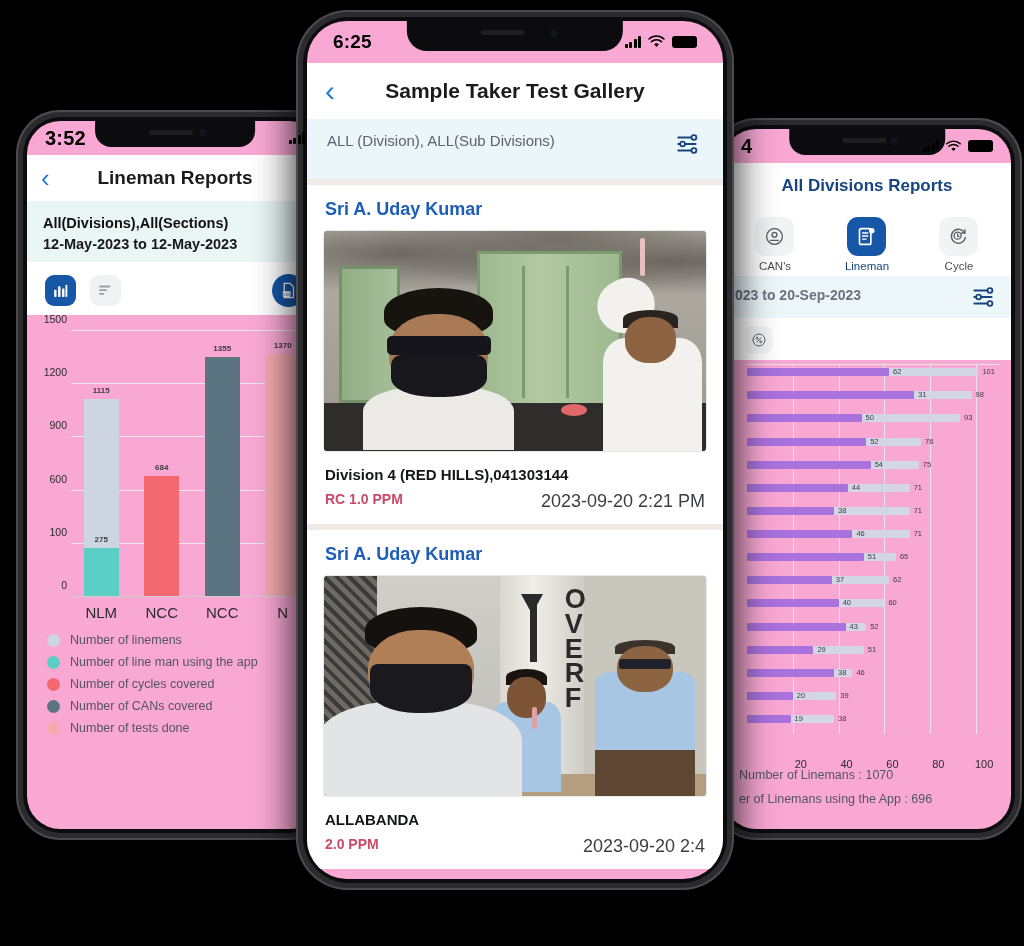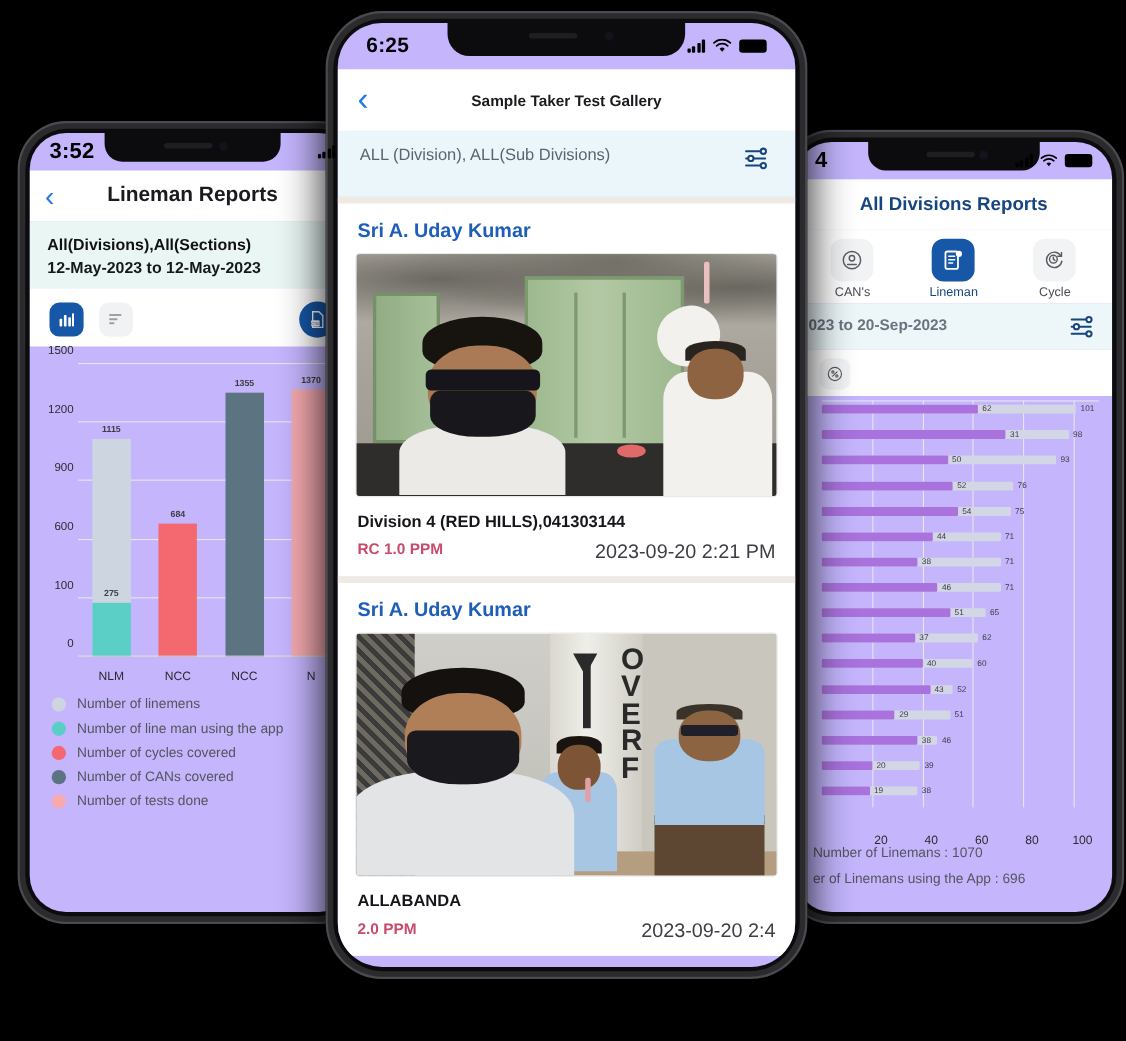--- a/index.html
+++ b/index.html
@@ -6,21 +6,21 @@
   html,body{
     width:1024px; height:946px; background:#000; overflow:hidden;
     font-family:"Liberation Sans", sans-serif;
   }
   .stage{ position:relative; width:1024px; height:946px; background:#000; }
 
   
   .phone{ position:absolute; border-radius:44px; background:#2b2b2e;
           box-shadow:0 0 0 2px #4a4a4f inset, 0 10px 40px rgba(0,0,0,.9); }
   .phone .bezel{ position:absolute; inset:7px; border-radius:38px; background:#0c0c0e; }
-  .phone .screen{ position:absolute; inset:11px; border-radius:33px; background:#c4b5fd; overflow:hidden; }
+  .phone .screen{ position:absolute; inset:11px; border-radius:33px; background:#f9a8d4; overflow:hidden; }
   .notch{ position:absolute; top:0; left:50%; transform:translateX(-50%);
           width:54%; height:26px; background:#0c0c0e; border-radius:0 0 16px 16px; z-index:9;}
   .notch .speaker{ position:absolute; top:9px; left:34%; width:44px; height:5px; border-radius:3px; background:#1e1e22;}
   .notch .cam{ position:absolute; top:8px; right:30%; width:8px; height:8px; border-radius:50%; background:#11141c;}
 
   .statusbar{ position:relative; height:34px; display:flex; align-items:center;
               justify-content:space-between; padding:0 18px; z-index:10; }
   .sb-time{ font-weight:700; font-size:20px; color:#000; letter-spacing:.2px; }
   .sb-right{ display:flex; align-items:center; gap:6px; }
   .bars{ display:flex; align-items:flex-end; gap:1.5px; height:12px;}
@@ -59,21 +59,21 @@
   .vc-plot{ position:absolute; left:38px; right:0; top:8px; bottom:26px; }
   .vc-grid{ position:absolute; left:0; right:0; border-top:1px solid #e8e8ea; }
   .vc-ylab{ position:absolute; left:0; width:34px; text-align:right; font-size:10.5px;
             color:#2b2b2e; transform:translateY(-50%); }
   .vc-bars{ position:absolute; inset:0; display:flex; align-items:flex-end; }
   .vc-col{ flex:1; position:relative; height:100%; display:flex; align-items:flex-end; justify-content:center;}
   .vc-bar{ width:58%; position:relative; }
   .vc-val{ position:absolute; top:-13px; left:0; right:0; text-align:center;
            font-size:8px; color:#3c3c41; font-weight:600;}
   .vc-xlab{ position:absolute; left:38px; right:0; bottom:2px; display:flex; }
-  .vc-xlab span{ flex:1; text-align:center; font-size:11px; color:#2b2b2e;}
+  .vc-xlab span{ flex:1; text-align:center; font-size:15px; color:#2b2b2e;}
   .vc-axis{ position:absolute; left:38px; right:0; bottom:26px; border-top:1.3px solid #cfcfd4;}
 
   .legend{ padding:10px 0 0 20px; }
   .legend .row{ display:flex; align-items:center; margin-bottom:8px;}
   .legend .dot{ width:13px; height:13px; border-radius:50%; margin-right:10px; flex:none;}
   .legend .lbl{ font-size:12.5px; color:#54555c; }
 
   
   #phoneRight{ left:712px; top:118px; width:310px; height:722px; }
   #phoneRight .navtitle{ color:#16457f; font-size:17px; }
@@ -105,21 +105,21 @@
   .hfoot div{ font-size:12.5px; color:#55565d; margin-bottom:10px;}
 
   
   #phoneCenter{ left:296px; top:10px; width:438px; height:880px; border-radius:52px; z-index:5;}
   #phoneCenter .bezel{ border-radius:46px; }
   #phoneCenter .screen{ border-radius:40px; }
   #phoneCenter .notch{ width:52%; height:30px; border-radius:0 0 20px 20px;}
   #phoneCenter .statusbar{ height:42px; padding:0 26px;}
   #phoneCenter .sb-time{ font-size:19px;}
   #phoneCenter .navbar{ height:56px; padding:0 18px;}
-  #phoneCenter .navtitle{ font-size:14px; }
+  #phoneCenter .navtitle{ font-size:21px; }
   #phoneCenter .backchev{ font-size:30px; }
   #phoneCenter .filterbar{ background:#eaf6f9; padding:12px 20px 22px;}
   #phoneCenter .fb-texts div:first-child{ font-size:15px; color:#5d6470; margin-bottom:7px;}
   #phoneCenter .fb-texts .bold{ font-size:16px;}
 
   .gcard{ background:#fff; border-top:6px solid #efeae4;}
   .gcard .who{ font-size:18px; font-weight:700; color:#1e5eb8; padding:14px 18px 10px;}
   .photo{ margin:0 16px; height:222px; border-radius:4px; position:relative; overflow:hidden;
           border:1px solid #e9e9ec;}
   .gcard .place{ font-size:15px; font-weight:700; color:#15161a; padding:14px 18px 0;}

